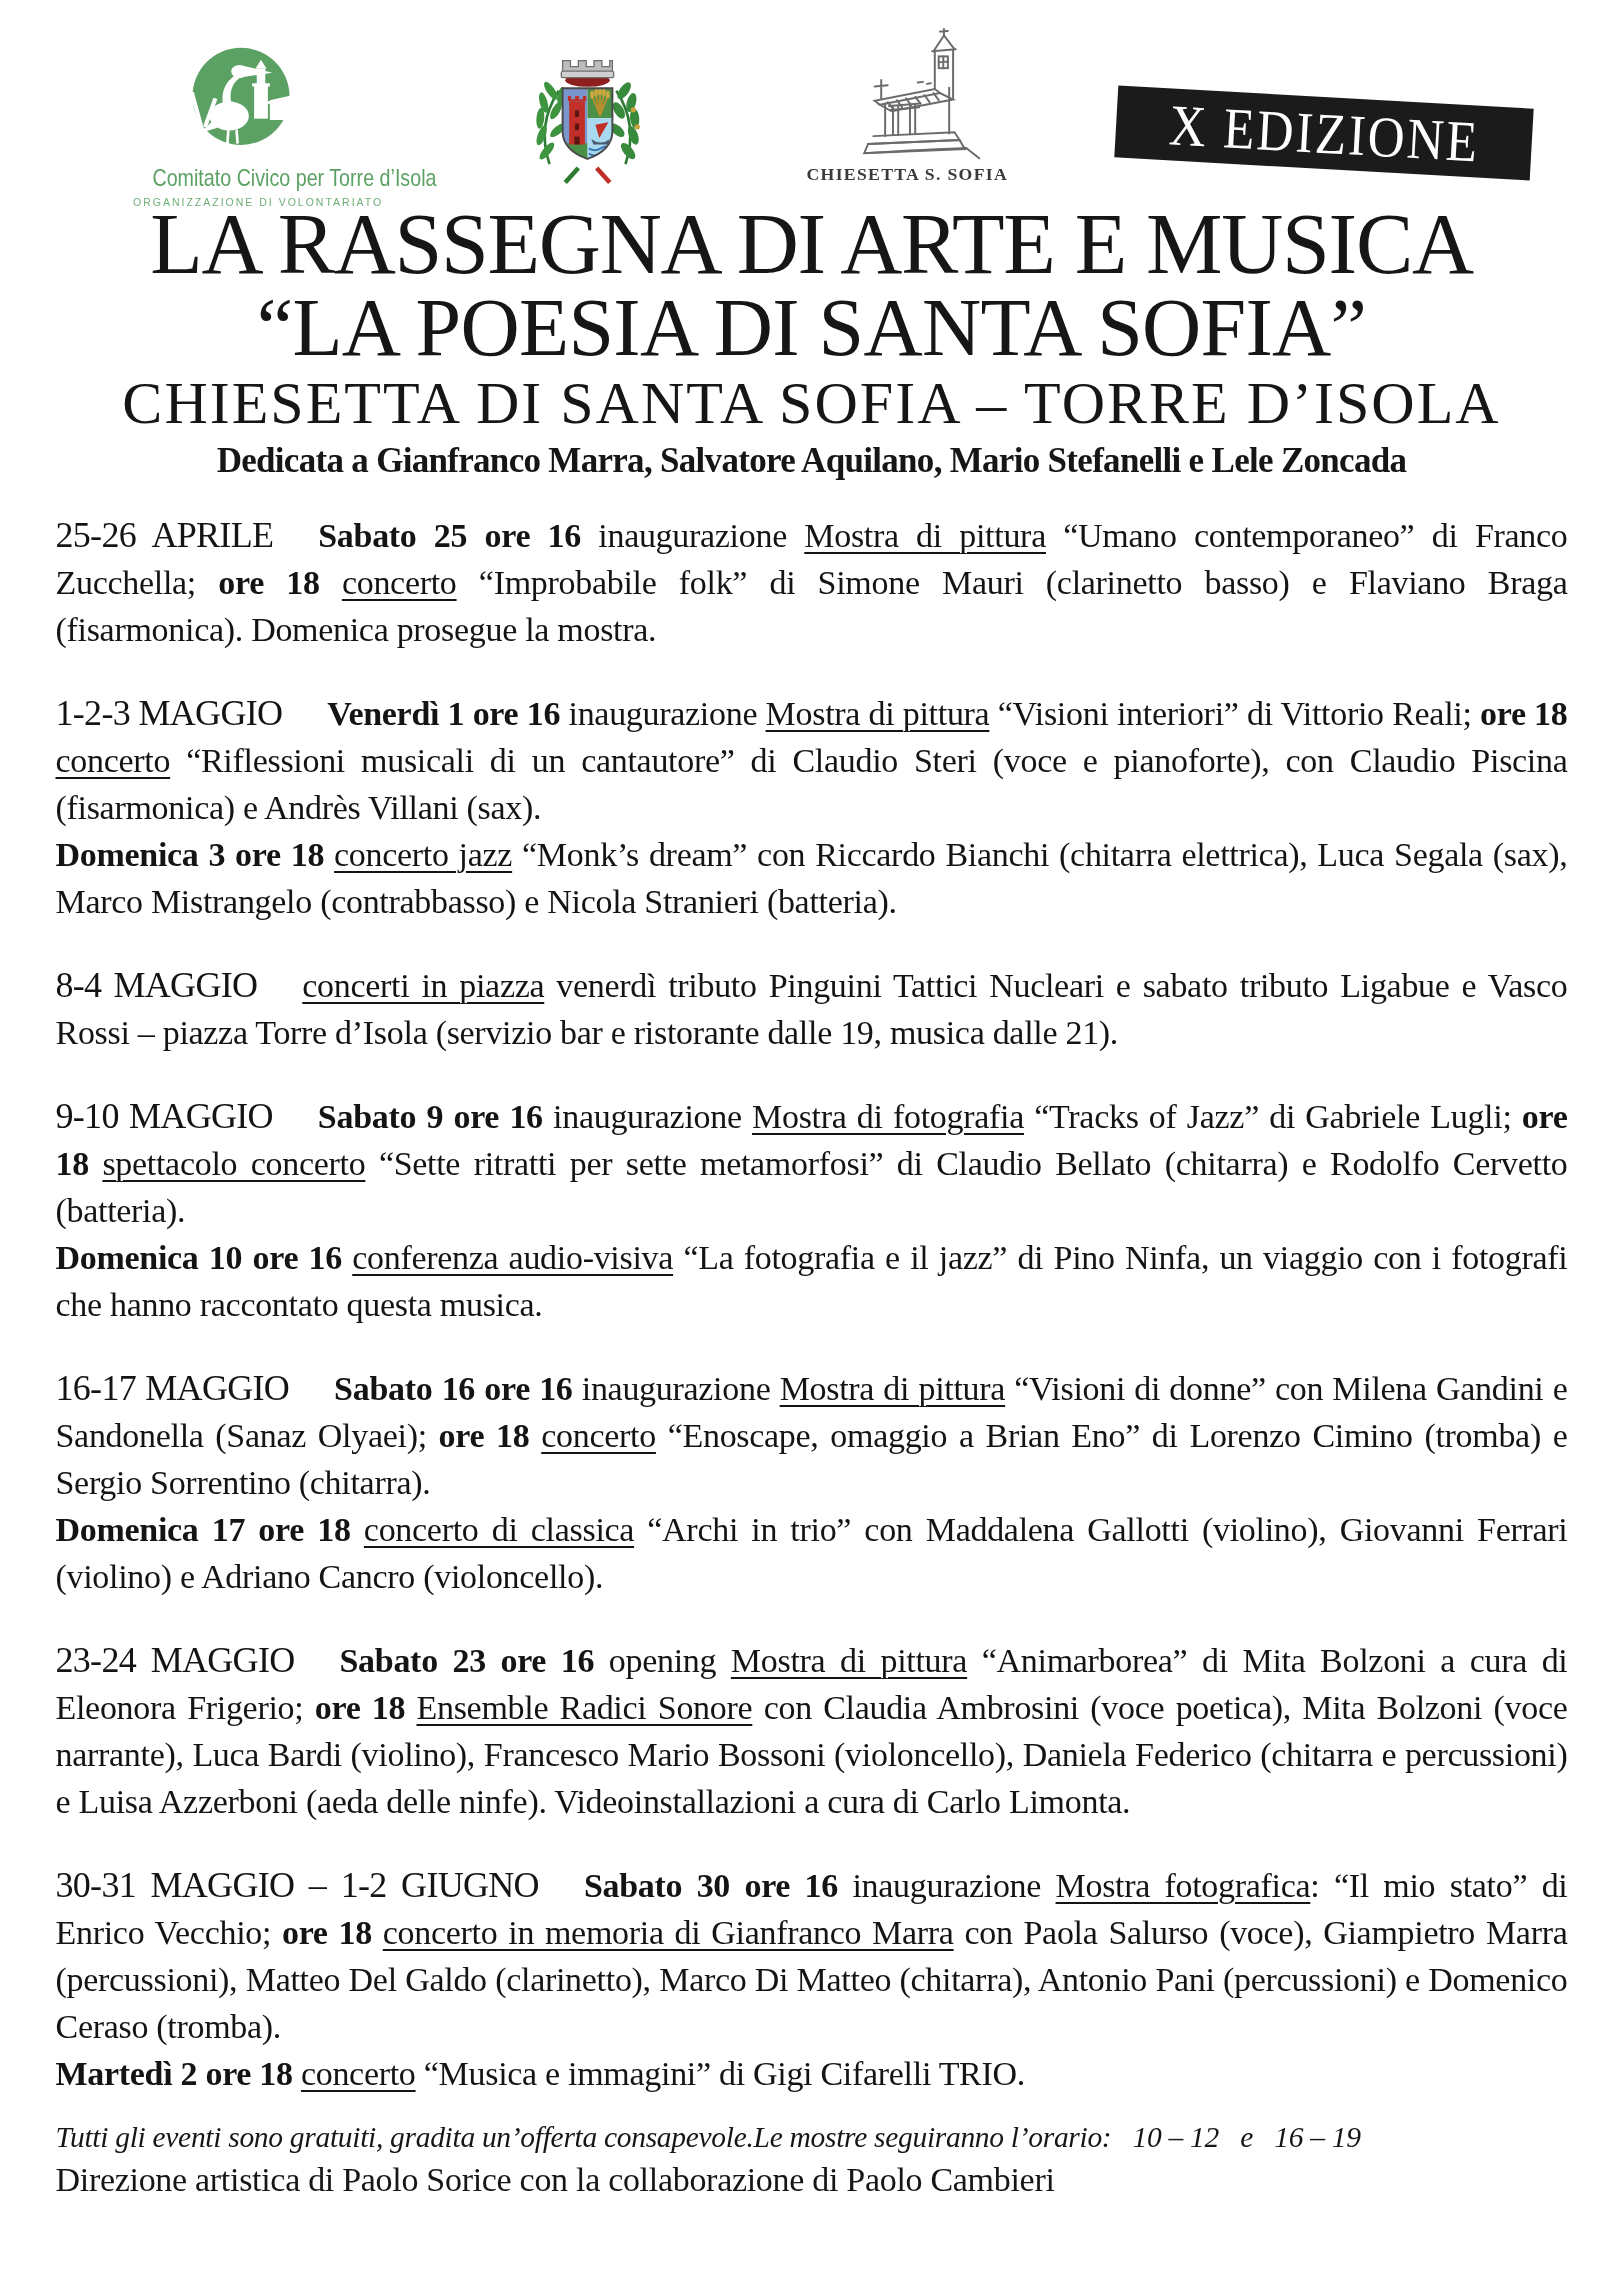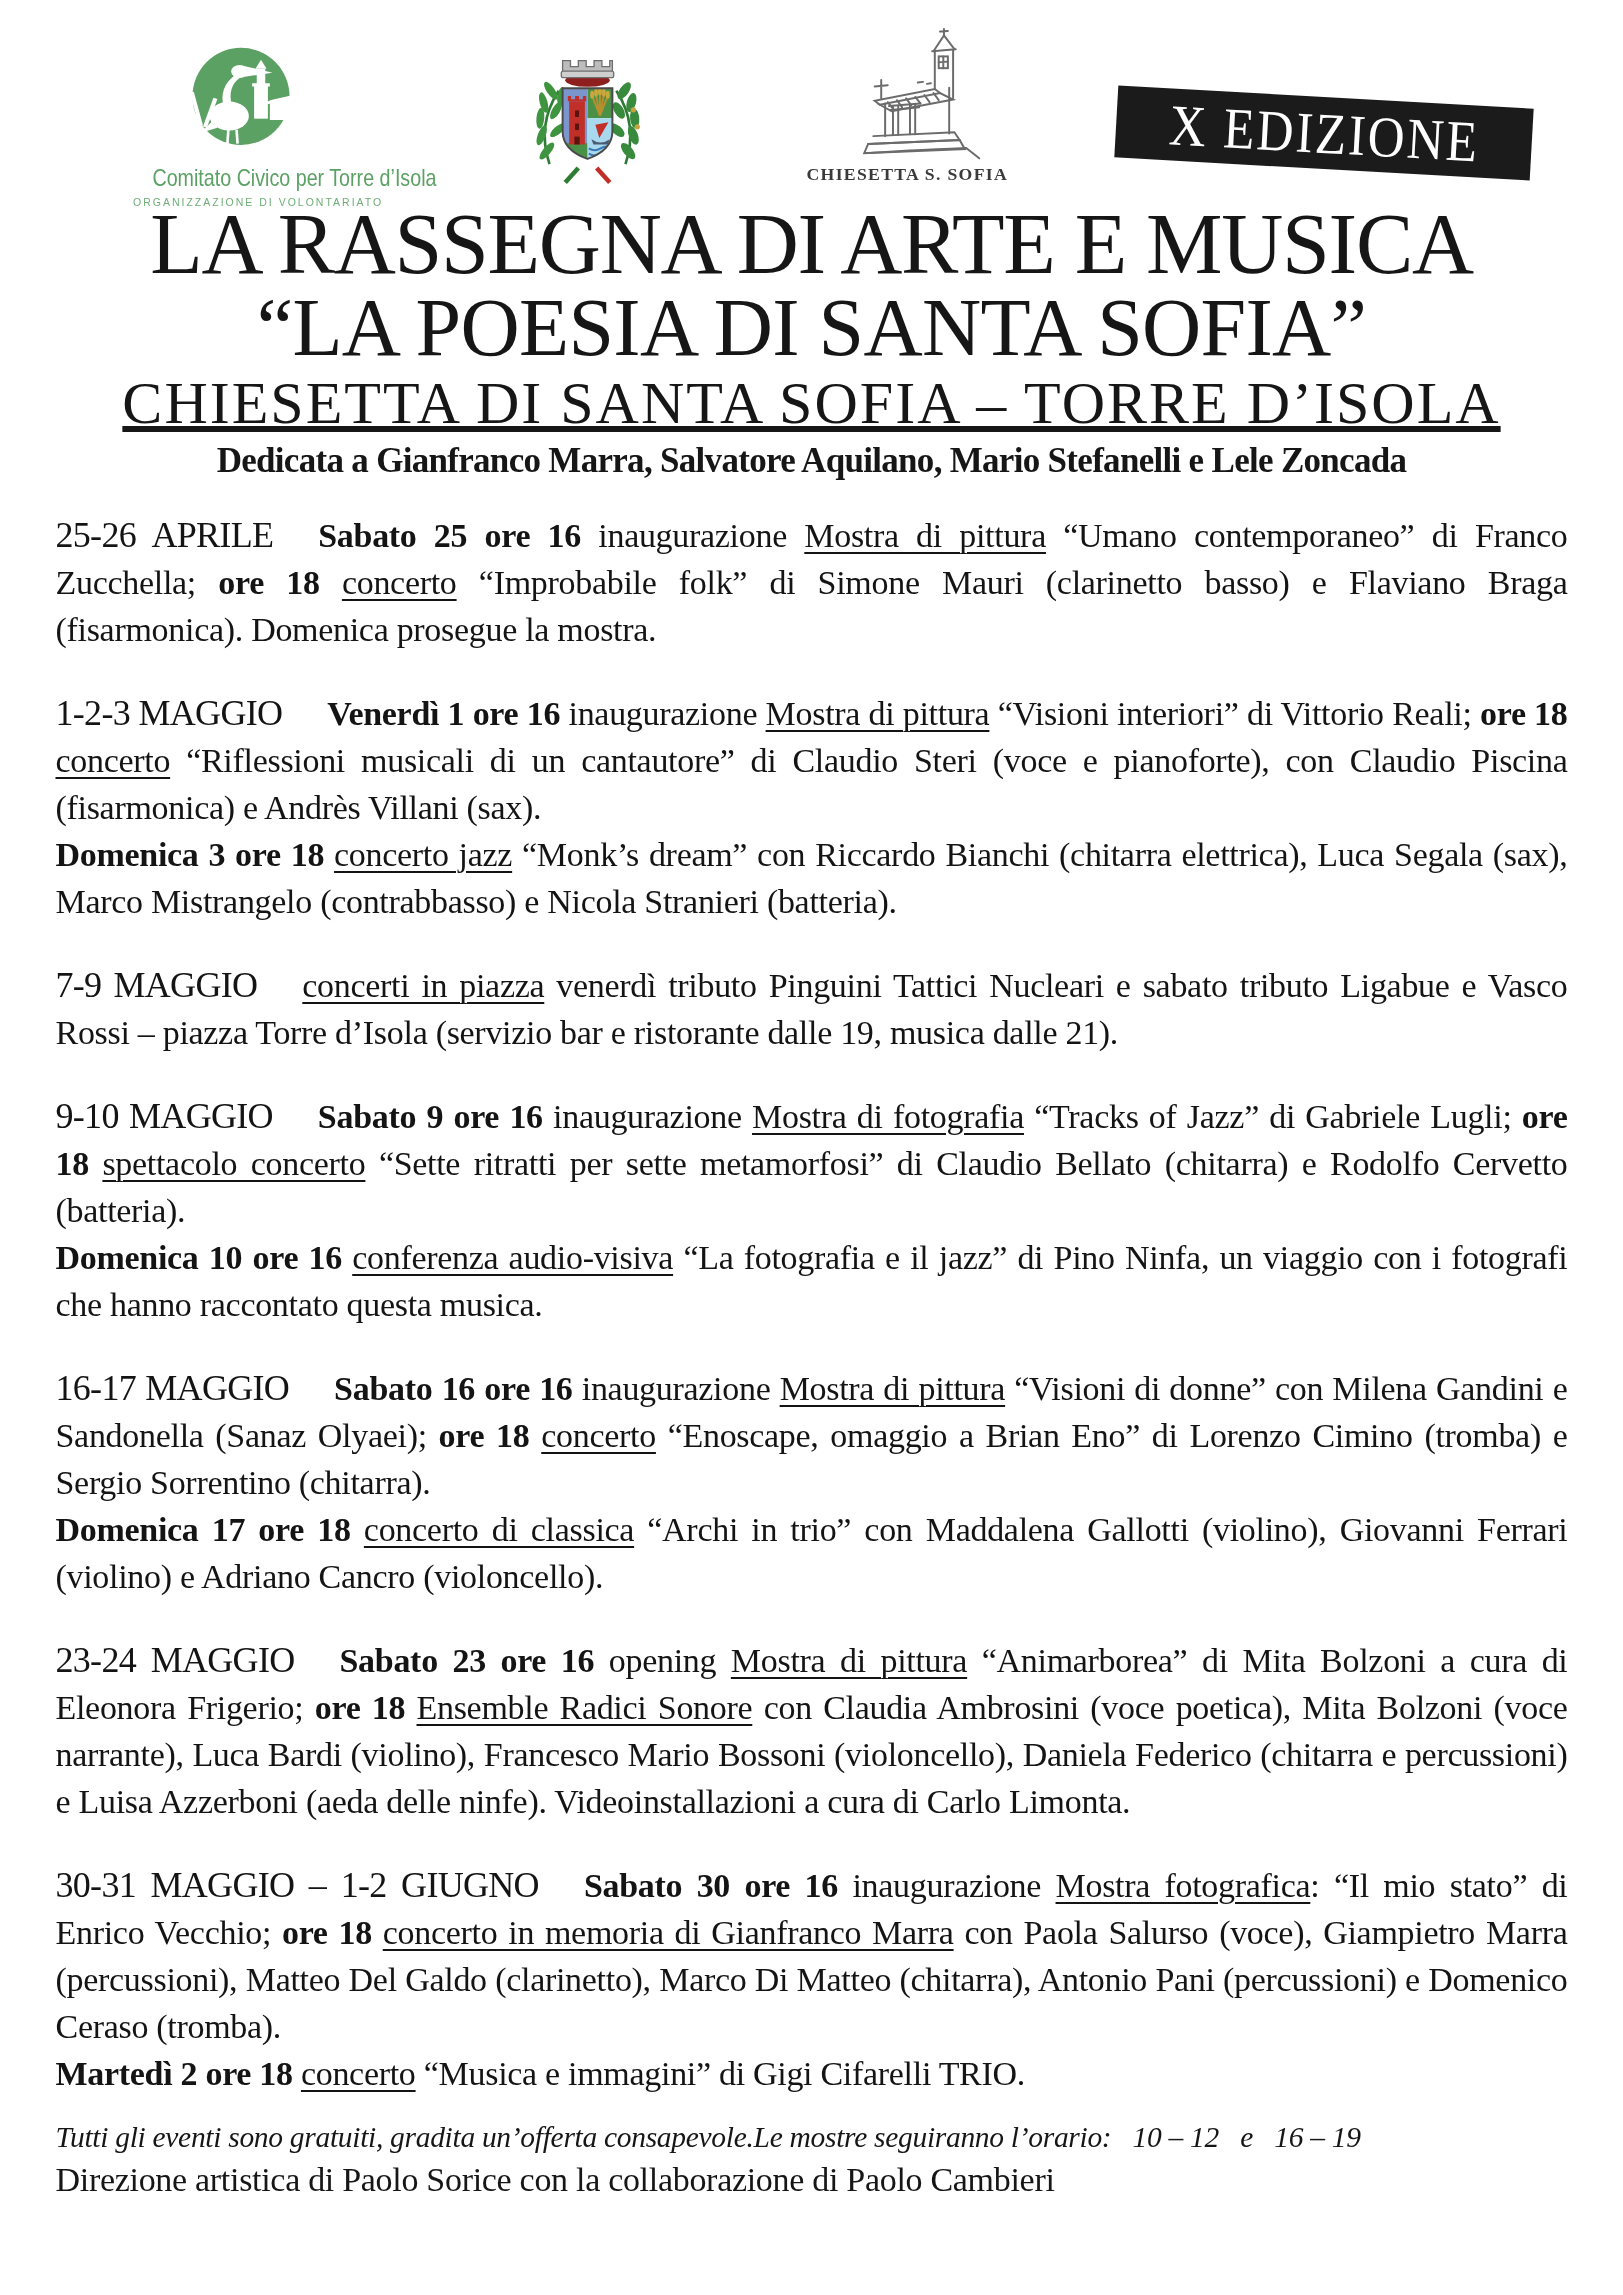--- a/index.html
+++ b/index.html
@@ -38,21 +38,21 @@
   }
   .edition-banner span {
     color:#ffffff; font-size:58px; letter-spacing:2.6px; white-space:nowrap;
     transform:scaleX(.88); font-weight:400;
   }
 
   
   .titles { padding-top:202px; text-align:center; }
   .title-1 { font-size:86px; line-height:84px; font-weight:400; letter-spacing:-1.3px; white-space:nowrap; }
   .title-2 { font-size:82px; line-height:84px; font-weight:400; letter-spacing:-0.7px; white-space:nowrap; }
-  .title-3 { font-size:60px;  line-height:67px; font-weight:400; letter-spacing:2px;  white-space:nowrap;text-decoration:underline; }
+  .title-3 { font-size:60px;  line-height:67px; font-weight:400; letter-spacing:2px;  white-space:nowrap; }
   .dedication { font-size:35px; line-height:41px; font-weight:700; margin-top:2.6px; letter-spacing:-0.7px; }
 
   
   .events {
     width:1512px; margin:31px auto 0; font-size:34px; line-height:47px;
     text-align:justify; letter-spacing:-0.3px; color:#141414;
   }
   .event { margin-top:37px; }
   .event:first-child { margin-top:0; }
   .event p { text-align:justify; }
@@ -245,21 +245,21 @@
 
   <div class="events">
       <div class="event">
         <p><span class="date">25-26 APRILE</span><span class="b">Sabato 25 ore 16</span><span> inaugurazione </span><span class="u">Mostra di pittura</span><span> “Umano contemporaneo” di Franco Zucchella; </span><span class="b">ore 18</span><span> </span><span class="u">concerto</span><span> “Improbabile folk” di Simone Mauri (clarinetto basso) e Flaviano Braga (fisarmonica). Domenica prosegue la mostra.</span></p>
       </div>
       <div class="event">
         <p><span class="date">1-2-3 MAGGIO</span><span class="b">Venerdì 1 ore 16</span><span> inaugurazione </span><span class="u">Mostra di pittura</span><span> “Visioni interiori” di Vittorio Reali; </span><span class="b">ore 18</span><span> </span><span class="u">concerto</span><span> “Riflessioni musicali di un cantautore” di Claudio Steri (voce e pianoforte), con Claudio Piscina (fisarmonica) e Andrès Villani (sax).</span></p>
         <p><span class="b">Domenica 3 ore 18</span><span> </span><span class="u">concerto jazz</span><span> “Monk’s dream” con Riccardo Bianchi (chitarra elettrica), Luca Segala (sax), Marco Mistrangelo (contrabbasso) e Nicola Stranieri (batteria).</span></p>
       </div>
       <div class="event">
-        <p><span class="date">7-9 MAGGIO</span><span class="u">concerti in piazza</span><span> venerdì tributo Pinguini Tattici Nucleari e sabato tributo Ligabue e Vasco Rossi – piazza Torre d’Isola (servizio bar e ristorante dalle 19, musica dalle 21).</span></p>
+        <p><span class="date">8-4 MAGGIO</span><span class="u">concerti in piazza</span><span> venerdì tributo Pinguini Tattici Nucleari e sabato tributo Ligabue e Vasco Rossi – piazza Torre d’Isola (servizio bar e ristorante dalle 19, musica dalle 21).</span></p>
       </div>
       <div class="event">
         <p><span class="date">9-10 MAGGIO</span><span class="b">Sabato 9 ore 16</span><span> inaugurazione </span><span class="u">Mostra di fotografia</span><span> “Tracks of Jazz” di Gabriele Lugli; </span><span class="b">ore 18</span><span> </span><span class="u">spettacolo concerto</span><span> “Sette ritratti per sette metamorfosi” di Claudio Bellato (chitarra) e Rodolfo Cervetto (batteria).</span></p>
         <p><span class="b">Domenica 10 ore 16</span><span> </span><span class="u">conferenza audio-visiva</span><span> “La fotografia e il jazz” di Pino Ninfa, un viaggio con i fotografi che hanno raccontato questa musica.</span></p>
       </div>
       <div class="event">
         <p><span class="date">16-17 MAGGIO</span><span class="b">Sabato 16 ore 16</span><span> inaugurazione </span><span class="u">Mostra di pittura</span><span> “Visioni di donne” con Milena Gandini e Sandonella (Sanaz Olyaei); </span><span class="b">ore 18</span><span> </span><span class="u">concerto</span><span> “Enoscape, omaggio a Brian Eno” di Lorenzo Cimino (tromba) e Sergio Sorrentino (chitarra).</span></p>
         <p><span class="b">Domenica 17 ore 18</span><span> </span><span class="u">concerto di classica</span><span> “Archi in trio” con Maddalena Gallotti (violino), Giovanni Ferrari (violino) e Adriano Cancro (violoncello).</span></p>
       </div>
       <div class="event">

